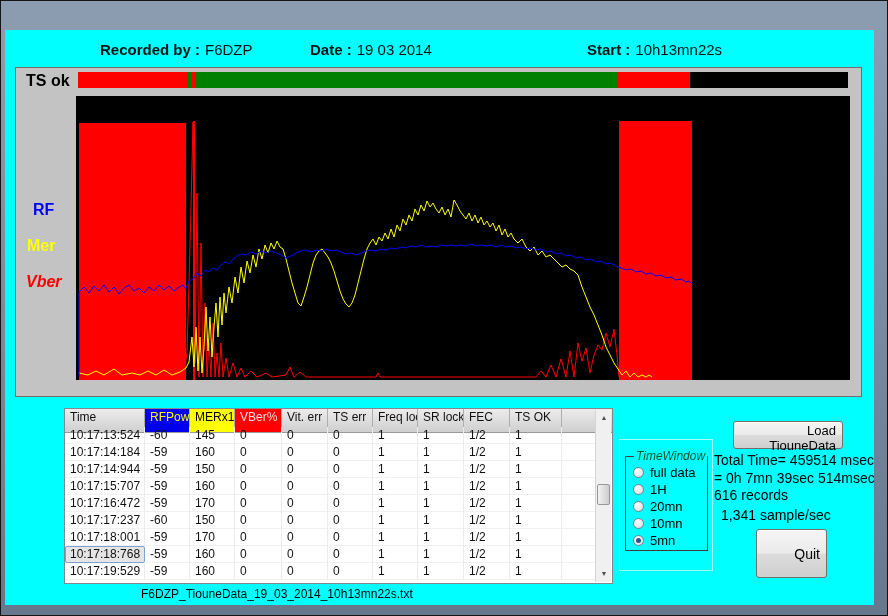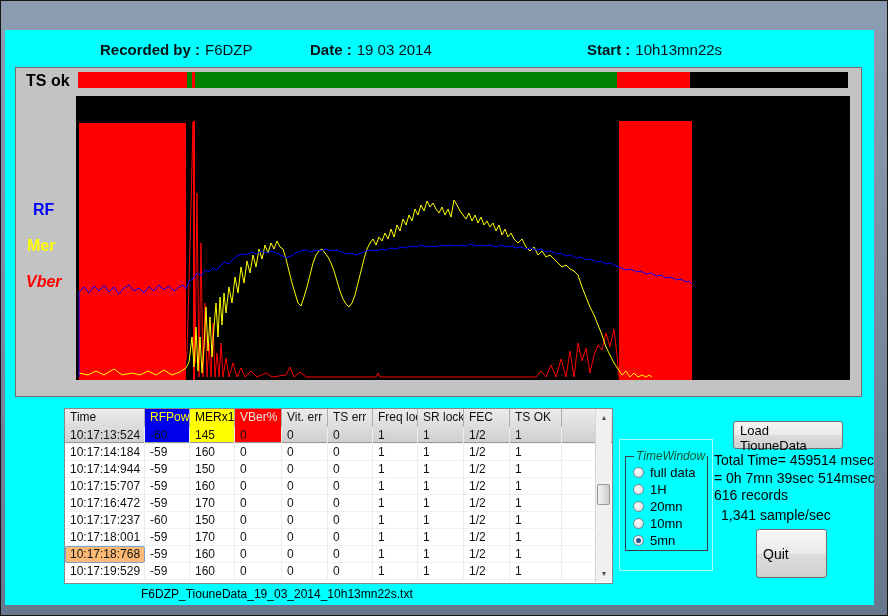--- a/index.html
+++ b/index.html
@@ -42,45 +42,45 @@
   .lg{position:absolute;font-size:16px;font-weight:bold;}
   .lg-rf{left:17px;top:133px;color:var(--blue,#0000ff);}
   .lg-mer{left:11px;top:169px;color:var(--yellow,#ffff00);}
   .lg-vber{left:10px;top:205px;color:var(--red,#ff0000);font-style:italic;}
   .chart{position:absolute;left:60px;top:28px;width:774px;height:284px;background:var(--chartbg,#000);}
   .chart svg{display:block;width:774px;height:284px;}
   
   .table{position:absolute;left:59px;top:378px;width:549px;height:176px;background:#fff;
     border:1px solid #828790;overflow:hidden;}
   .thead{display:flex;height:18px;}
-  .th{height:34px;font-size:12px;color:#111;padding:1px 0 0 5px;overflow:hidden;white-space:nowrap;
+  .th{height:24px;font-size:12px;color:#111;padding:1px 0 0 5px;overflow:hidden;white-space:nowrap;
     background:linear-gradient(180deg,#ececec,#cfcfcf);border-right:1px solid #aeaeae;border-bottom:1px solid #9a9a9a;}
   .th.filler{flex:1;border-right:none;}
   .tr{display:flex;height:17px;justify-content:center;}
   .td{height:17px;font-size:12px;color:#111;padding:1px 0 0 5px;overflow:hidden;white-space:nowrap;
     border-right:1px solid #ececec;border-bottom:1px solid #f1f1f1;}
   .td.filler{flex:1;border-right:none;}
-  .td.focused{outline:1px solid #7da2ce;outline-offset:-1px;border-radius:2px;background:#fdba74;}
+  .td.focused{outline:1px solid #7da2ce;outline-offset:-1px;border-radius:2px;background:#e5e5e5;}
   .vscroll{position:absolute;right:1px;top:1px;bottom:1px;width:16px;background:#f0f0f0;border-left:1px solid #d5d5d5;}
   .vscroll .arrow{position:absolute;left:0;width:16px;height:16px;font-size:7px;color:#505050;text-align:center;line-height:16px;cursor:pointer;}
   .vscroll .arrow.up{top:0;}
   .vscroll .arrow.down{bottom:0;}
   .vscroll .thumb{position:absolute;left:1px;top:74px;width:13px;height:21px;background:linear-gradient(90deg,#f2f2f2,#cdcdcd);
     border:1px solid #979797;border-radius:2px;cursor:grab;}
   
   .tw-outer{position:absolute;left:614px;top:409px;width:94px;height:132px;border:1px solid rgba(255,255,255,0.65);}
   .tw-group{position:absolute;left:620px;top:419px;width:78px;height:102px;border:1px solid #3c3c3c;
     margin:0;padding:1px 0 0 7px;}
   .tw-group legend{font-size:12px;color:#14532d;padding:0 2px;margin-left:1px;font-style:italic;}
   .radio-row{display:flex;align-items:center;height:17px;cursor:pointer;}
   .radio{position:relative;width:11px;height:11px;border-radius:50%;border:1px solid #74848c;flex:0 0 11px;
     background:radial-gradient(circle at 35% 30%,#ffffff,#d4dadd);}
   .radio .dot{position:absolute;left:2px;top:2px;width:5px;height:5px;border-radius:50%;background:#25568f;}
   .radio-label{margin-left:6px;font-size:13px;color:#000;white-space:nowrap;}
-  .btn{position:absolute;border:1px solid #707070;border-radius:3px;color:#000;text-align:left;cursor:pointer;
+  .btn{position:absolute;border:1px solid #707070;border-radius:3px;color:#000;text-align:right;cursor:pointer;
     background:linear-gradient(180deg,#f5f5f5,#ebebeb 48%,#dcdcdc 52%,#cfcfcf);
     box-shadow:inset 0 1px 0 rgba(255,255,255,0.8);font-family:"Liberation Sans",sans-serif;}
   .btn.load{left:728px;top:391px;width:110px;height:28px;font-size:13px;}
   .btn.quit{left:751px;top:499px;width:71px;height:49px;font-size:14px;}
   .stat{position:absolute;font-size:14px;color:#000;white-space:nowrap;}
   #stat1{left:709px;top:422px;} #stat2{left:709px;top:440px;} #stat3{left:709px;top:457px;} #stat4{left:716px;top:477px;}
   .filename{position:absolute;left:136px;top:557px;font-size:12px;color:#000;white-space:nowrap;}
 </style>
 </head>
 <body>

